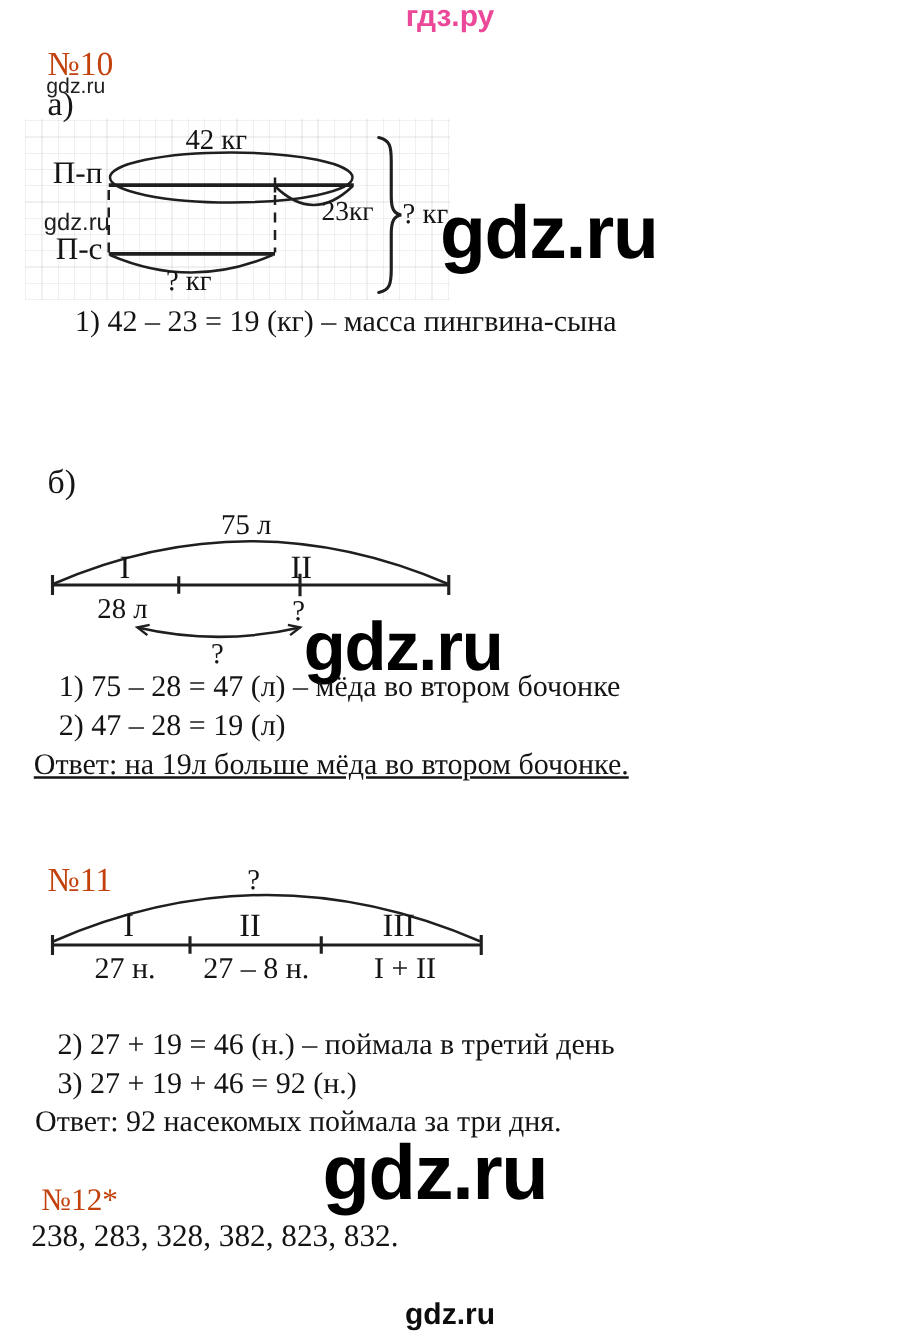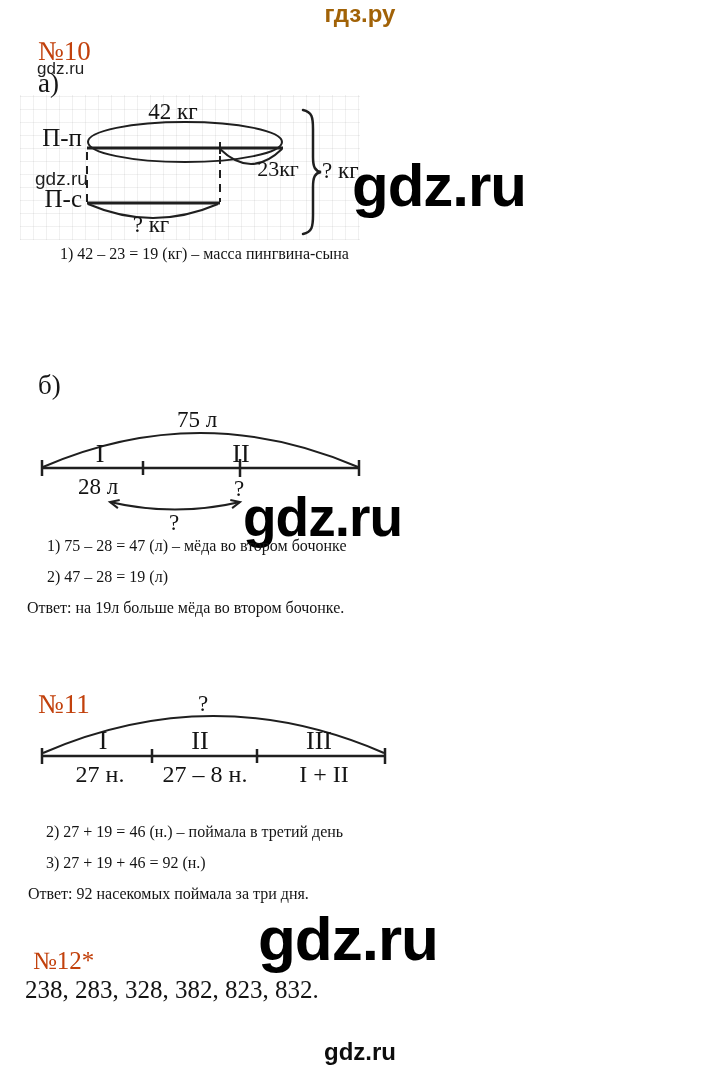--- a/index.html
+++ b/index.html
@@ -5,21 +5,21 @@
   html,body { margin:0; padding:0; background:#ffffff; }
   .page {
     position:relative; width:720px; height:1070px; background:#ffffff;
     font-family:"Liberation Serif","DejaVu Serif",serif; color:#161616; overflow:hidden;
   }
   .abs { position:absolute; white-space:nowrap; }
 
   
   .site-logo {
     font-family:"Liberation Sans","DejaVu Sans",sans-serif; font-weight:bold;
-    color:#a16207; text-align:center; left:0; right:0;
+    color:#ec4899; text-align:center; left:0; right:0;
   }
   #header-logo { top:0px; font-size:24px; }
   #footer-logo { top:1038px; font-size:24px; color:#0d0d0d; }
 
   
   .task-number { font-weight:normal; font-size:27px; color:#c2410c; }
   #num10 { left:38px; top:36px; }
   #num11 { left:38px; top:658px;margin-top:31px; }
   #num12 { left:33px; top:947px; font-size:25px; }
 
@@ -39,27 +39,27 @@
   
   .wm-large {
     font-family:"Liberation Sans","DejaVu Sans",sans-serif; font-weight:bold;
     color:#000; line-height:1; letter-spacing:-1px;
   }
   #wm-large-1 { left:352px; top:156px; font-size:60px; }
   #wm-large-2 { left:243px; top:490px; font-size:55px; }
   #wm-large-3 { left:258px; top:908px; font-size:62px; }
 
   
-  .sol-line { font-size:16px; color:#141414; }
+  .sol-line { font-size:24px; color:#141414; }
   #a-step1 { left:60px; top:245px; }
   #a-step2 { left:60px; top:277px; }
   #a-answer { left:38px; top:309px; }
   #b-step1 { left:47px; top:537px; }
   #b-step2 { left:47px; top:568px; }
-  #b-answer { left:27px; top:599px; }
+  #b-answer { left:27px; top:599px;text-decoration:underline; }
   #c-step1 { left:46px; top:792px; }
   #c-step2 { left:46px; top:823px; }
   #c-step3 { left:46px; top:854px; }
   #c-answer { left:28px; top:885px; }
   #t12-answer { left:25px; top:976px; font-size:25px; }
 
   
   .diagram { position:absolute; }
   #diagram-a { left:20px; top:95px; width:340px; height:145px;
     background-image:

